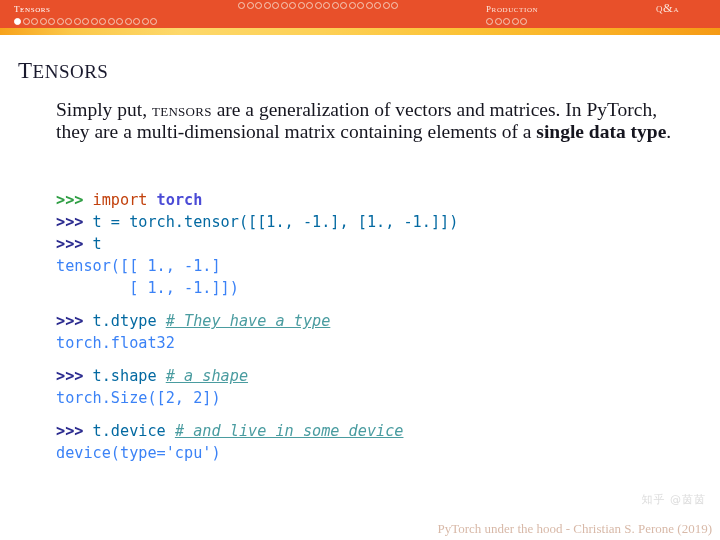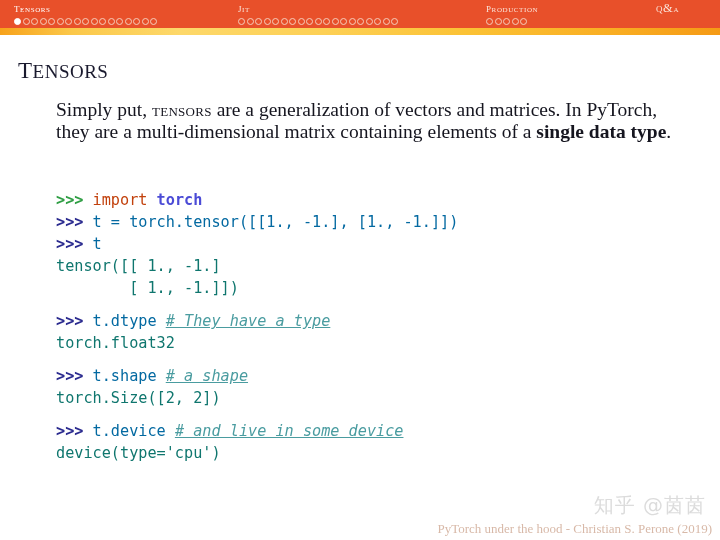--- a/index.html
+++ b/index.html
@@ -113,30 +113,30 @@
     line-height: 22px;
     white-space: pre;
   }
   .code-line { height: 22px; white-space: pre; }
   .code-line.spacer { height: 11px; }
   .tok-prompt-green { color: #2f9e44; font-weight: bold; }
   .tok-prompt-navy  { color: #2b2b8f; font-weight: bold; }
   .tok-kw     { color: #c2410c; }
   .tok-mod    { color: #4b4bd6; font-weight: bold; }
   .tok-plain  { color: #0369a1; }
-  .tok-out    { color: #0f766e; }
+  .tok-out    { color: #3b82f6; }
   .tok-comment{ color: #4a9ca0; font-style: italic; text-decoration: underline; }
 
   
   #watermark {
     position: absolute;
     right: 14px;
     top: 492px;
     font-family: "DejaVu Sans", "Liberation Sans", sans-serif;
-    font-size: 20px;
+    font-size: 11px;
     color: #dcdcdc;
     letter-spacing: 1px;
     white-space: nowrap;
   }
   #footer-attribution {
     position: absolute;
     right: 8px;
     top: 521px;
     font-size: 13px;
     color: #d8b9a8;
@@ -164,21 +164,20 @@
         <span class="dot"></span>
         <span class="dot"></span>
         <span class="dot"></span>
         <span class="dot"></span>
         <span class="dot"></span>
         <span class="dot"></span>
         <span class="dot"></span>
       </div>
     </div>
     <div class="nav-section" style="left: 238px;">
-      <div class="nav-label first-cap">JIT</div>
       <div class="dots">
         <span class="dot"></span>
         <span class="dot"></span>
         <span class="dot"></span>
         <span class="dot"></span>
         <span class="dot"></span>
         <span class="dot"></span>
         <span class="dot"></span>
         <span class="dot"></span>
         <span class="dot"></span>

